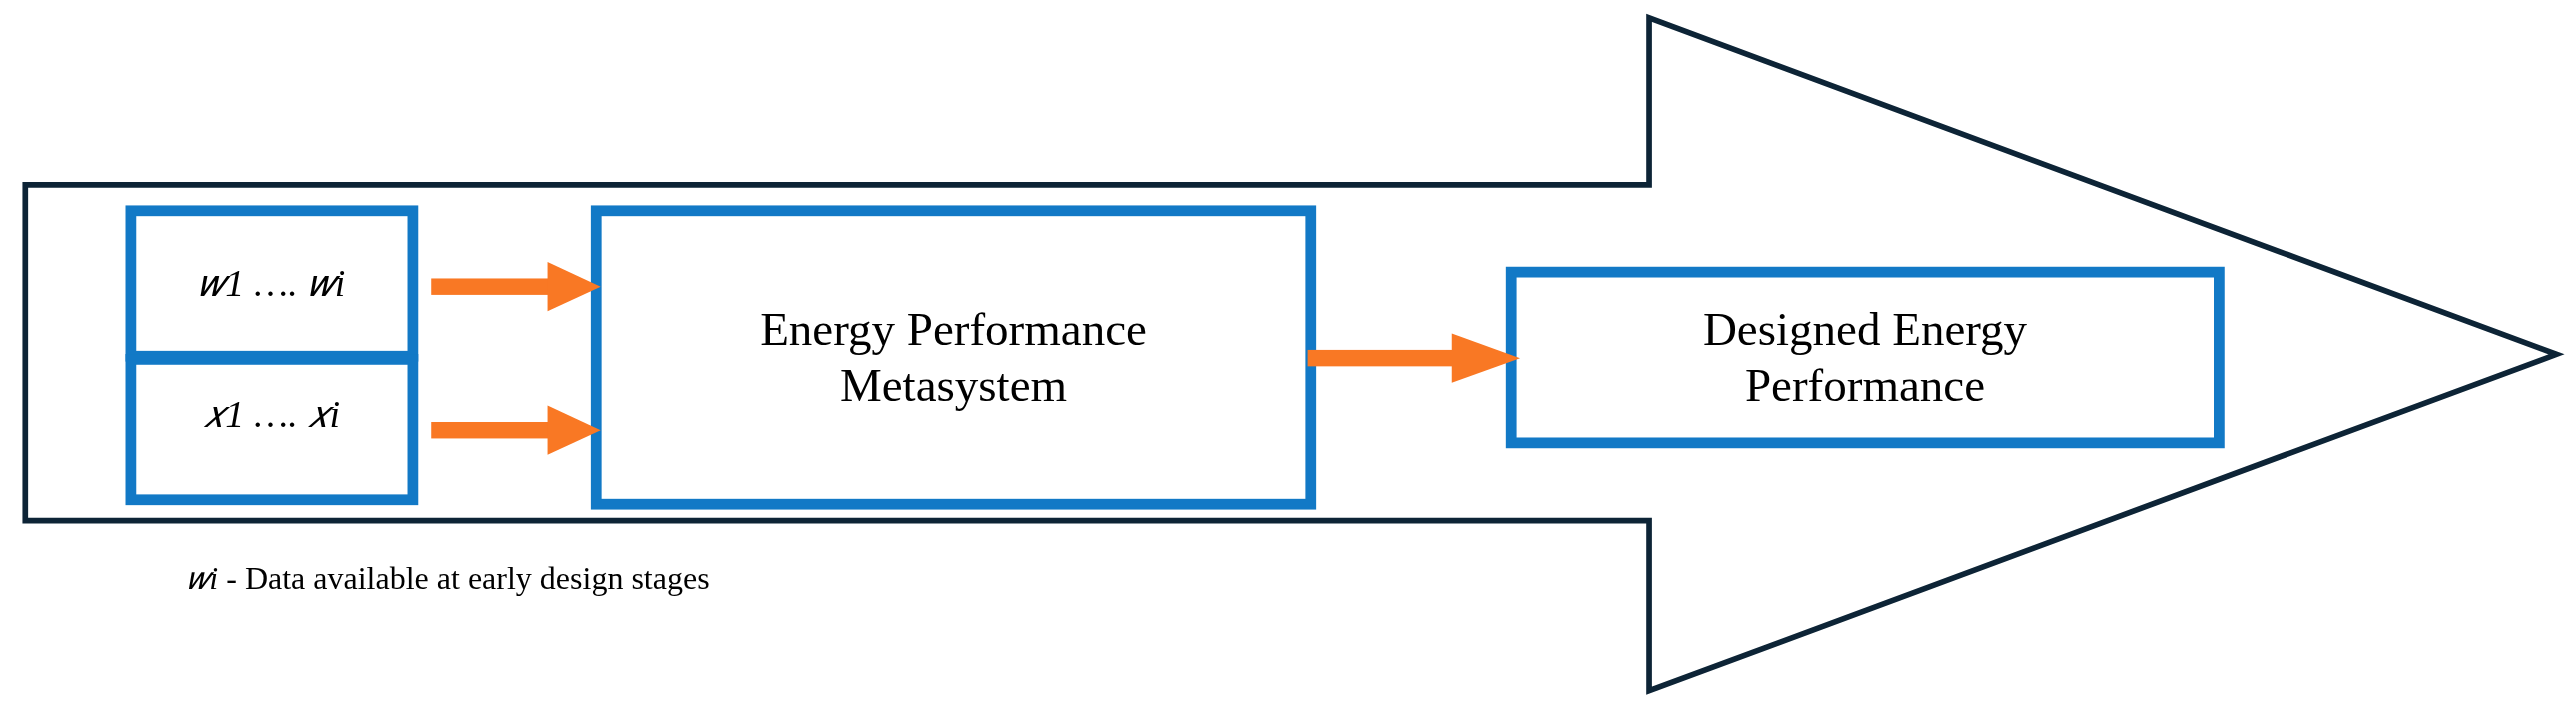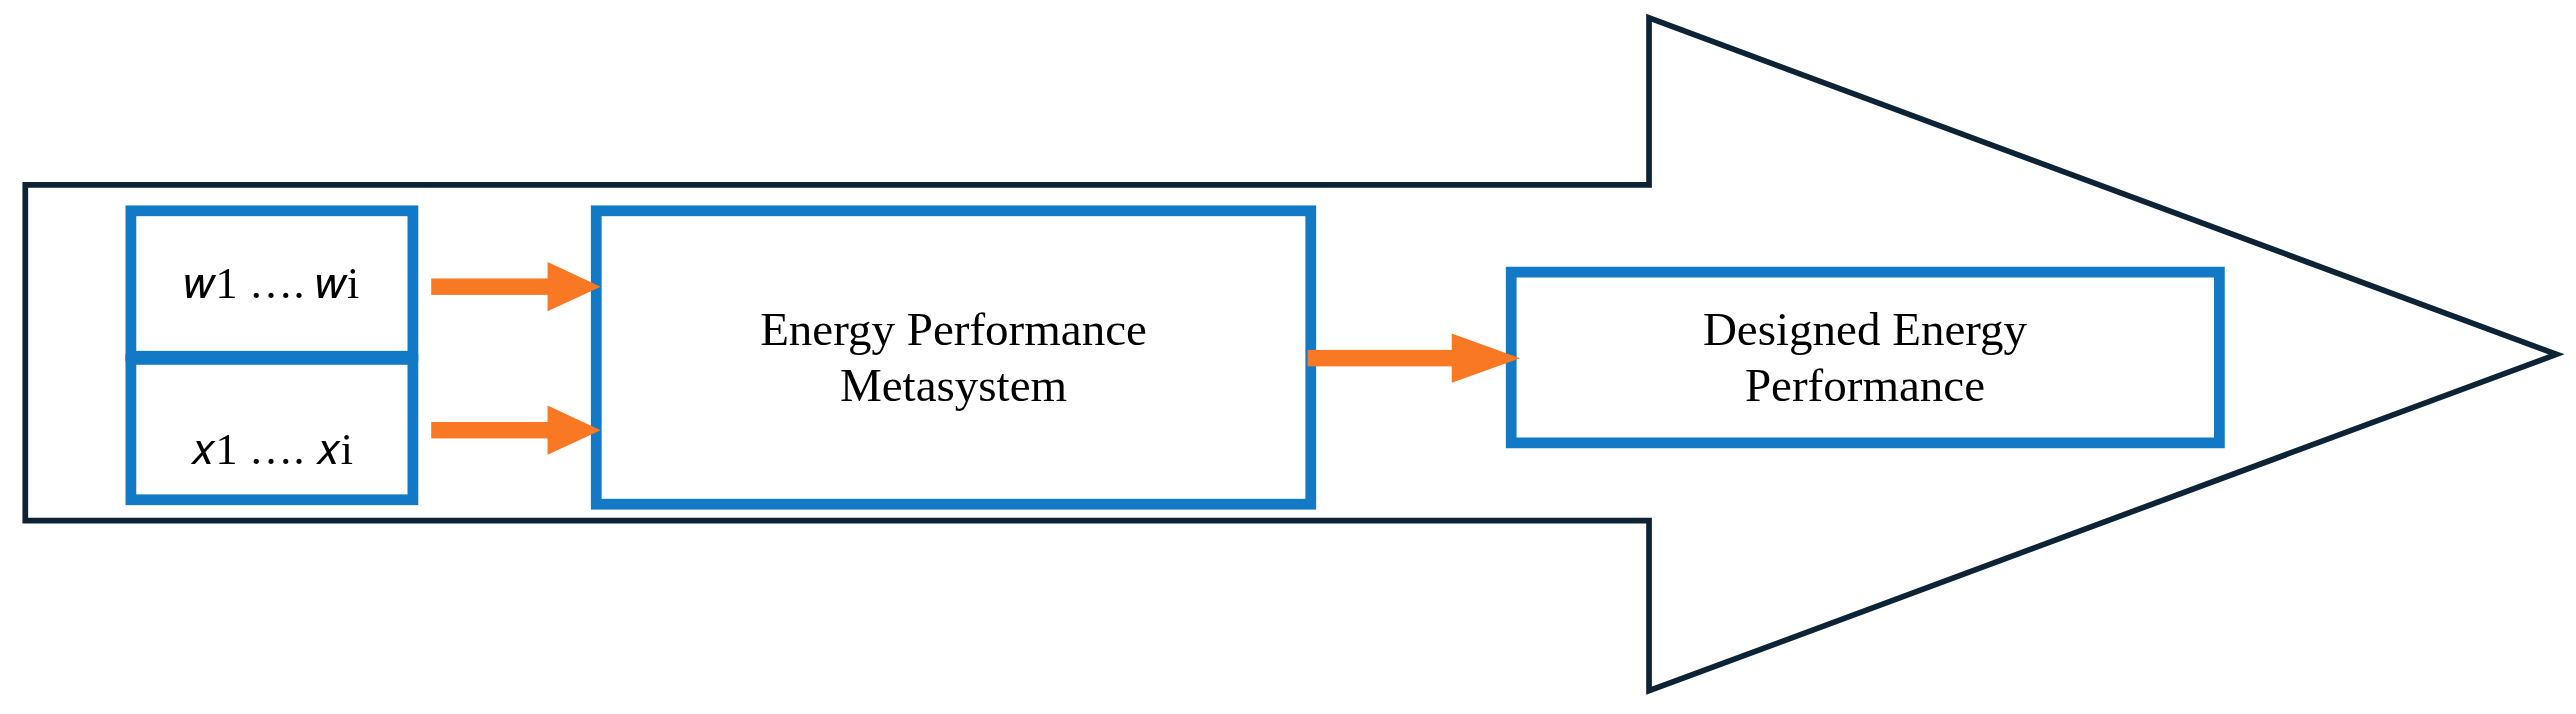--- a/index.html
+++ b/index.html
@@ -30,21 +30,22 @@
     align-items: center;
     justify-content: center;
     text-align: center;
     color: #000000;
     font-family: "Liberation Serif", serif;
     line-height: 1.18;
     pointer-events: none;
     white-space: pre-line;
   }
   .var-label {
-    font-size: 44px;
+    font-style: italic;
+    font-size: 38px;
     letter-spacing: 0.3px;
   }
   .big-label {
     font-size: 47px;
   }
   .legend {
     position: absolute;
     left: 187px;
     top: 559px;
     font-family: "Liberation Serif", serif;
@@ -87,25 +88,28 @@
 
     <g>
       <rect x="2068" y="553" width="254" height="26" fill="#f97824"></rect>
       <polygon points="2296,527 2404,566 2296,605" fill="#f97824"></polygon>
     </g>
 
   </svg>
 
   <div class="box-label var-label" style="left:131px; top:211px; width:282px; height:145px;">𝑤1 …. 𝑤i</div>
 
-  <div class="box-label var-label" style="left:131px; top:380px; width:282px; height:140px;text-align:right;">𝑥1 …. 𝑥i</div>
+  <div class="box-label var-label" style="left:131px; top:344px; width:282px; height:140px;text-align:right;">𝑥1 …. 𝑥i</div>
 
   <div class="box-label big-label" style="left:1511px; top:272px; width:708px; height:171px;">Designed Energy
 Performance</div>
 
   <div class="box-label big-label" style="left:596px; top:211px; width:715px; height:293px;">Energy Performance
 Metasystem</div>
 
   <div class="legend">
+    <div class="legend-line">
+      <span class="legend-var">𝑤i</span><span> - Data available at early design stages</span>
+    </div>
   </div>
 
 </div>
 
 
 </body></html>

